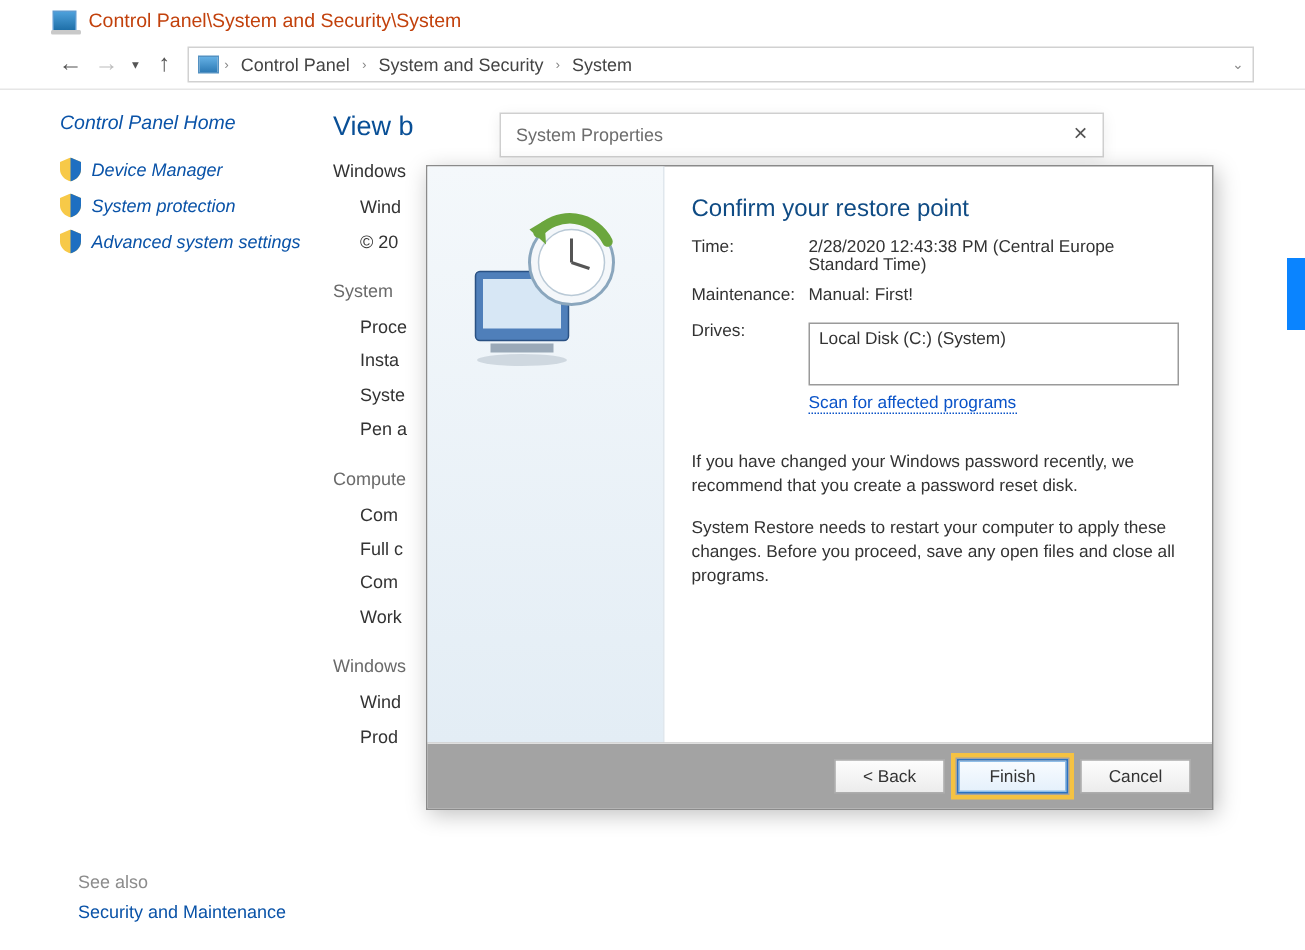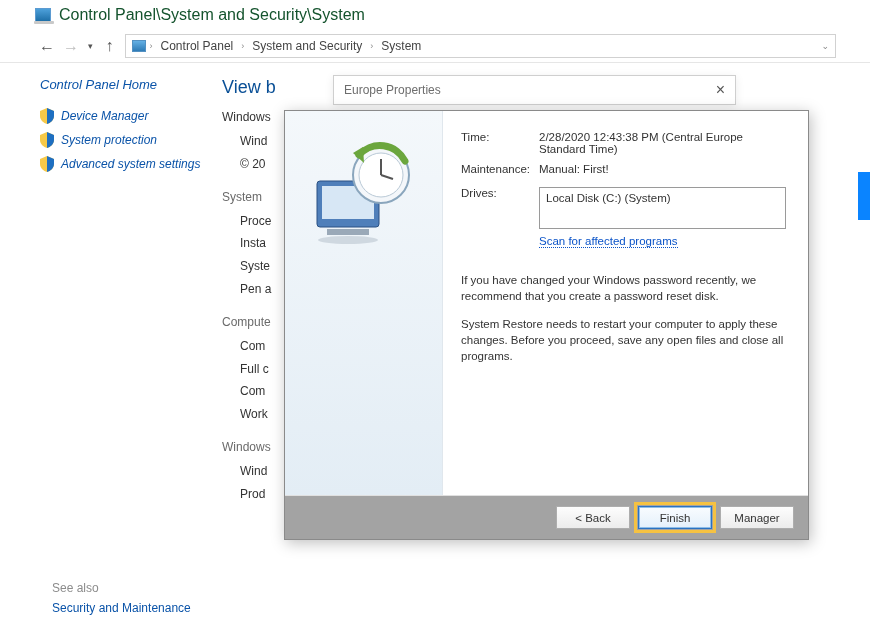--- a/index.html
+++ b/index.html
@@ -12,22 +12,22 @@
     width: 870px;
     height: 633px;
     overflow: hidden;
     position: relative;
   }
   .title-row {
     display: flex;
     align-items: center;
     padding: 6px 35px;
     gap: 8px;
-    color: #14532d;
-    font-size: 16px;
+    color: #c2410c;
+    font-size: 13px;
   }
   .title-row .sys-icon {
     width: 16px; height: 14px;
     background: linear-gradient(#4da0da, #1e6fa8);
     border: 1px solid #5c9bd1;
     position: relative;
   }
   .title-row .sys-icon::after {
     content: "";
     position: absolute;
@@ -310,41 +310,42 @@
     </div>
   </div>
 </div>
 
 <div class="see-also">See also</div>
 <div class="sec-maint">Security and Maintenance</div>
 
 <div class="blue-edge"></div>
 
 <div class="sysprops">
-  <span class="title">Europe Properties</span>
+  <span class="title">System Properties</span>
   <span class="x">×</span>
 </div>
 
 <div class="wizard">
   <div class="wiz-body">
     <div class="wiz-left">
       <svg width="110" height="110" viewBox="0 0 110 110">
         <rect x="8" y="40" width="62" height="46" rx="3" fill="#4f7fba" stroke="#2a5183"></rect>
         <rect x="13" y="45" width="52" height="33" fill="#d7e7f5"></rect>
         <rect x="18" y="88" width="42" height="6" fill="#9aa9b8"></rect>
         <ellipse cx="39" cy="99" rx="30" ry="4" fill="#cfd8e0"></ellipse>
         <circle cx="72" cy="34" r="28" fill="#f4f7fa" stroke="#8aa6bd" stroke-width="2"></circle>
         <circle cx="72" cy="34" r="22" fill="#fff" stroke="#b9c9d6"></circle>
         <line x1="72" y1="34" x2="72" y2="18" stroke="#555" stroke-width="2"></line>
         <line x1="72" y1="34" x2="84" y2="38" stroke="#555" stroke-width="2"></line>
         <path d="M50 14 A28 28 0 0 1 96 20" fill="none" stroke="#6ba63d" stroke-width="7" stroke-linecap="round"></path>
         <path d="M44 12 L54 6 L55 22 Z" fill="#6ba63d"></path>
       </svg>
     </div>
     <div class="wiz-right">
+      <div class="wiz-heading">Confirm your restore point</div>
 
       <div class="kv-row">
         <div class="k">Time:</div>
         <div class="v">2/28/2020 12:43:38 PM (Central Europe Standard Time)</div>
       </div>
       <div class="kv-row">
         <div class="k">Maintenance:</div>
         <div class="v">Manual: First!</div>
       </div>
 
@@ -356,15 +357,15 @@
       </div>
       <a class="scan-link">Scan for affected programs</a>
 
       <div class="para">If you have changed your Windows password recently, we recommend that you create a password reset disk.</div>
       <div class="para" style="margin-top:12px;">System Restore needs to restart your computer to apply these changes. Before you proceed, save any open files and close all programs.</div>
     </div>
   </div>
   <div class="wiz-footer">
     <button class="wbtn">&lt; Back</button>
     <button class="wbtn highlight">Finish</button>
-    <button class="wbtn">Manager</button>
+    <button class="wbtn">Cancel</button>
   </div>
 </div>
 
 </body></html>

